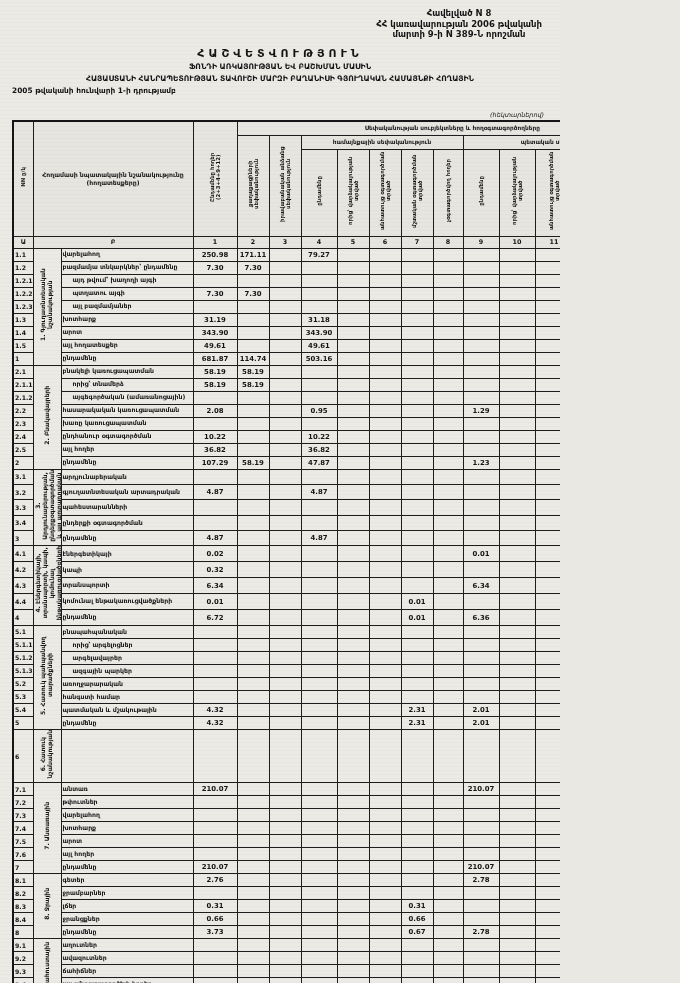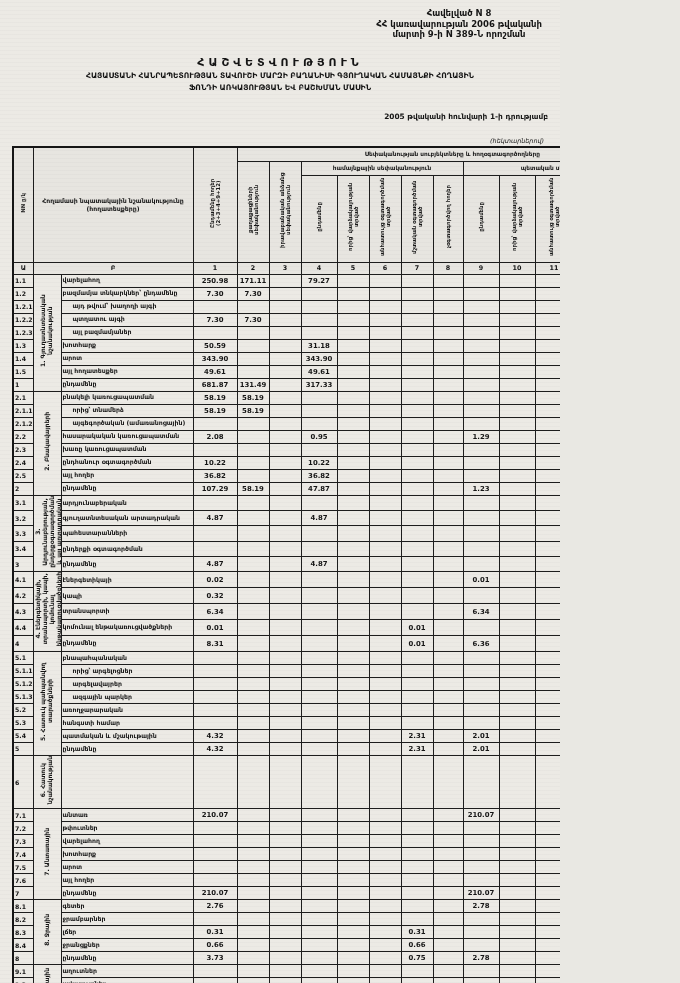--- a/index.html
+++ b/index.html
@@ -19,26 +19,26 @@
       #eceae5;
     overflow:hidden;
   }
   
   .appendix{
     margin-left:auto;width:fit-content;text-align:center;
     font-size:8.5px;font-weight:bold;line-height:1.25;margin-right:6px;
   }
   .title{
     text-align:center;font-size:11px;font-weight:bold;letter-spacing:4px;
-    margin-top:16px;
+    margin-top:7px;
   }
   .subtitle{
     text-align:center;font-size:7.6px;font-weight:bold;line-height:1.3;margin-top:2px;
   }
-  .asof{text-align:right;font-size:7.4px;font-weight:bold;margin-top:19px;}
+  .asof{text-align:left;font-size:7.4px;font-weight:bold;margin-top:2px;}
   .units{text-align:right;font-size:6.4px;font-style:italic;margin:16px 4px 1px 0;}
   
   table.report{
     border-collapse:collapse;table-layout:fixed;width:655px;
     border:2px solid #161616;
   }
   table.report th, table.report td{
     border:1px solid #1d1d1d;
     padding:0 1px;
     overflow:hidden;
@@ -79,22 +79,22 @@
 
 <div class="page">
 
   <div class="appendix">
     <div>Հավելված N 8</div>
     <div>ՀՀ կառավարության 2006 թվականի</div>
     <div>մարտի 9-ի N 389-Ն որոշման</div>
   </div>
 
   <div class="title">ՀԱՇՎԵՏՎՈՒԹՅՈՒՆ</div>
+  <div class="subtitle">ՖՈՆԴԻ ԱՌԿԱՅՈՒԹՅԱՆ ԵՎ ԲԱՇԽՄԱՆ ՄԱՍԻՆ</div>
   <div class="subtitle">ՀԱՅԱՍՏԱՆԻ ՀԱՆՐԱՊԵՏՈՒԹՅԱՆ ՏԱՎՈՒՇԻ ՄԱՐԶԻ ԲԱՂԱՆԻՍԻ ԳՅՈՒՂԱԿԱՆ ՀԱՄԱՅՆՔԻ ՀՈՂԱՅԻՆ</div>
-  <div class="subtitle">ՖՈՆԴԻ ԱՌԿԱՅՈՒԹՅԱՆ ԵՎ ԲԱՇԽՄԱՆ ՄԱՍԻՆ</div>
   <div class="asof">2005 թվականի հունվարի 1-ի դրությամբ</div>
   <div class="units">(հեկտարներով)</div>
 
   <table class="report">
     <colgroup>
       <col style="width:20px">
         <col style="width:28px">
         <col style="width:132px">
       <col style="width:44px">
         <col style="width:32px">
@@ -230,21 +230,21 @@
           <td class="num"></td>
           <td class="num"></td>
           <td class="num"></td>
           <td class="num"></td>
           <td class="num"></td>
           <td class="num"></td>
         </tr>
         <tr>
           <td class="no">1.3</td>
           <td class="name">խոտհարք</td>
-          <td class="num">50.59</td>
+          <td class="num">31.19</td>
           <td class="num"></td>
           <td class="num"></td>
           <td class="num">31.18</td>
           <td class="num"></td>
           <td class="num"></td>
           <td class="num"></td>
           <td class="num"></td>
           <td class="num"></td>
           <td class="num"></td>
           <td class="num"></td>
@@ -279,23 +279,23 @@
           <td class="num"></td>
           <td class="num"></td>
           <td class="num"></td>
           <td class="num"></td>
           <td class="num"></td>
         </tr>
         <tr class="total-row">
           <td class="no">1</td>
           <td class="name">ընդամենը</td>
           <td class="num">681.87</td>
-          <td class="num">131.49</td>
-          <td class="num"></td>
-          <td class="num">317.33</td>
+          <td class="num">114.74</td>
+          <td class="num"></td>
+          <td class="num">503.16</td>
           <td class="num"></td>
           <td class="num"></td>
           <td class="num"></td>
           <td class="num"></td>
           <td class="num"></td>
           <td class="num"></td>
           <td class="num"></td>
           <td class="num"></td>
         </tr>
         <tr>
@@ -569,21 +569,21 @@
           <td class="num">0.01</td>
           <td class="num"></td>
           <td class="num"></td>
           <td class="num"></td>
           <td class="num"></td>
           <td class="num"></td>
         </tr>
         <tr class="total-row">
           <td class="no">4</td>
           <td class="name">ընդամենը</td>
-          <td class="num">8.31</td>
+          <td class="num">6.72</td>
           <td class="num"></td>
           <td class="num"></td>
           <td class="num"></td>
           <td class="num"></td>
           <td class="num"></td>
           <td class="num">0.01</td>
           <td class="num"></td>
           <td class="num">6.36</td>
           <td class="num"></td>
           <td class="num"></td>
@@ -915,21 +915,21 @@
         </tr>
         <tr class="total-row">
           <td class="no">8</td>
           <td class="name">ընդամենը</td>
           <td class="num">3.73</td>
           <td class="num"></td>
           <td class="num"></td>
           <td class="num"></td>
           <td class="num"></td>
           <td class="num"></td>
-          <td class="num">0.75</td>
+          <td class="num">0.67</td>
           <td class="num"></td>
           <td class="num">2.78</td>
           <td class="num"></td>
           <td class="num"></td>
           <td class="num"></td>
         </tr>
         <tr>
           <td class="no">9.1</td>
           <td class="gcell" rowspan="5"><span>9. Պահուստային</span></td>
           <td class="name">աղուտներ</td>

